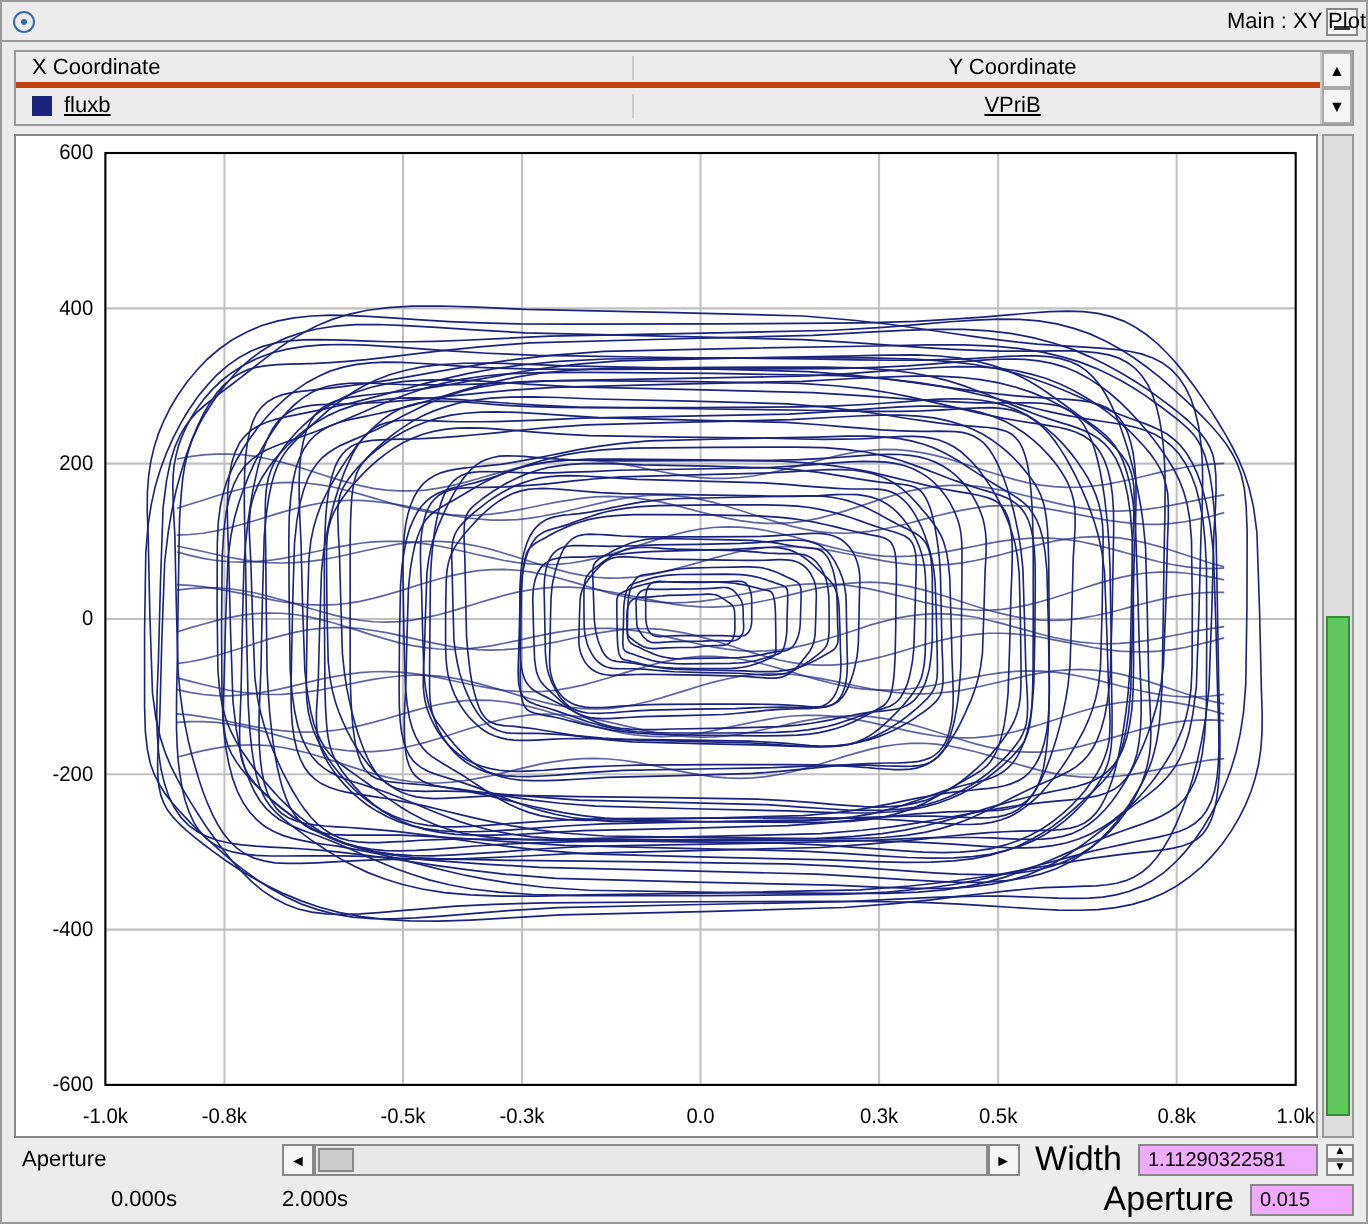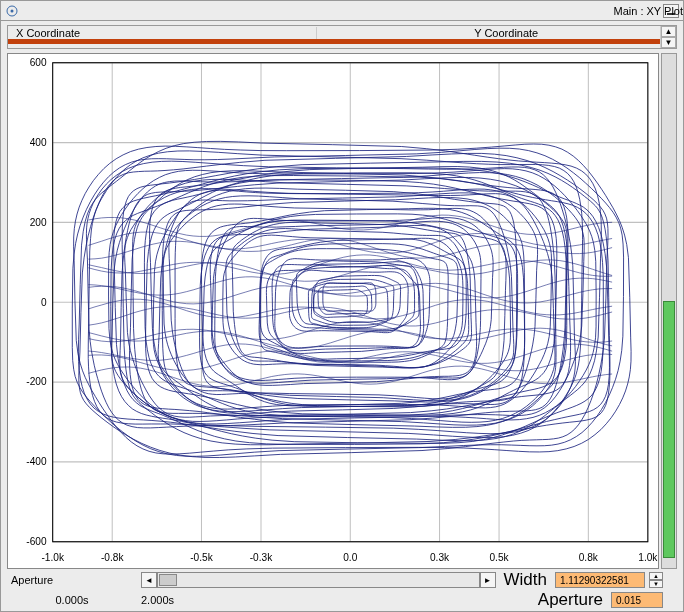--- a/index.html
+++ b/index.html
@@ -57,21 +57,21 @@
     margin: 4px 6px 0 6px;
     border: 1px solid #999;
     background: #ececec;
   }
   .legend-header, .legend-row {
     display: flex;
     height: 18px;
     align-items: center;
   }
   .legend-header {
-    border-bottom: 5px solid #c2410c;
+    border-bottom: 3px solid #c2410c;
   }
   .lh-left, .lh-right, .lr-left, .lr-right {
     flex: 1;
     padding: 0 8px;
     display: flex;
     align-items: center;
     border-right: 1px solid #ccc;
   }
   .lh-right, .lr-right { border-right: none; justify-content: center; margin-left: 36px; }
   .lh-left { color: #000; }
@@ -121,21 +121,21 @@
     background: #5ec85e;
     border: 1px solid #3a8a3a;
   }
   .axis-label {
     font-size: 10px;
     fill: #000;
   }
   .grid-line { stroke: #c0c0c0; stroke-width: 1; }
   .curve { stroke: #1a237e; stroke-width: 0.8; fill: none; }
   .bottom-bar {
-    margin: 2px 20px 2px 6px;
+    margin: 2px 6px 2px 6px;
     display: flex;
     flex-direction: column;
     gap: 2px;
   }
   .bar-row {
     display: flex;
     align-items: center;
     height: 18px;
     gap: 4px;
   }
@@ -169,21 +169,21 @@
     position: absolute;
     top: 1px; bottom: 1px;
     left: 1px;
     width: 18px;
     background: #ccc;
     border: 1px solid #888;
   }
   .field-label { font-size: 17px; padding: 0 4px; }
   .field-input {
     border: 1px solid #888;
-    background: #fdba74;
+    background: #f0abfc;
     height: 16px;
     padding: 0 4px;
     font-size: 10px;
     font-family: inherit;
   }
   .spin-btns {
     display: flex; flex-direction: column;
     height: 16px;
   }
   .spin-btn {
@@ -212,20 +212,29 @@
     <span class="titlebar-title">Main : XY Plot</span>
     <span class="titlebar-min"></span>
   </div>
 
   <div class="legend-table">
     <div style="display:flex">
       <div style="flex:1">
         <div class="legend-header">
           <div class="lh-left">X Coordinate</div>
           <div class="lh-right">Y Coordinate</div>
+        </div>
+        <div class="legend-row">
+          <div class="lr-left">
+            <span class="legend-marker"></span>
+            <span class="underlined">fluxb</span>
+          </div>
+          <div class="lr-right">
+            <span class="underlined">VPriB</span>
+          </div>
         </div>
       </div>
       <div class="legend-scroll">
         <div class="legend-arrow">▲</div>
         <div class="legend-arrow">▼</div>
       </div>
     </div>
   </div>
 
   <div class="plot-container">

